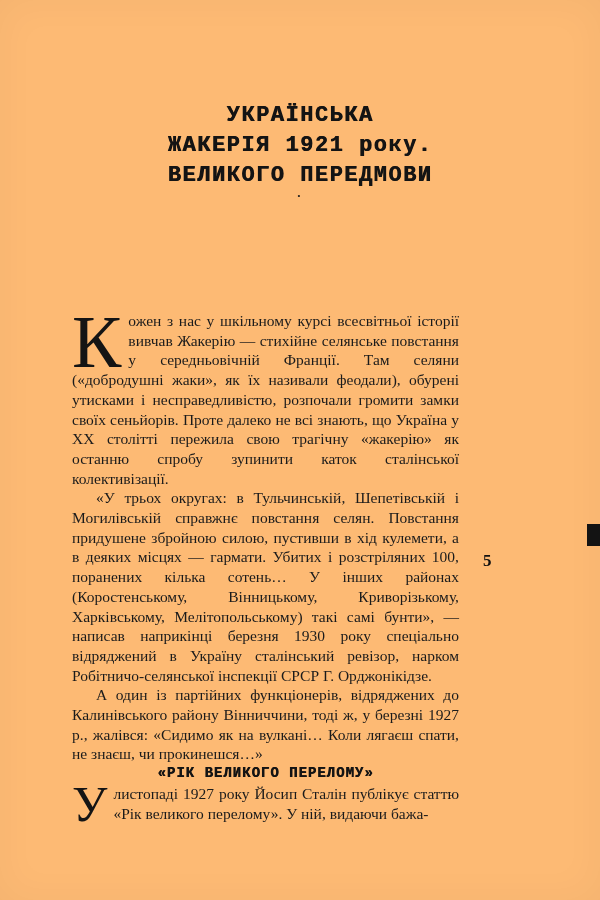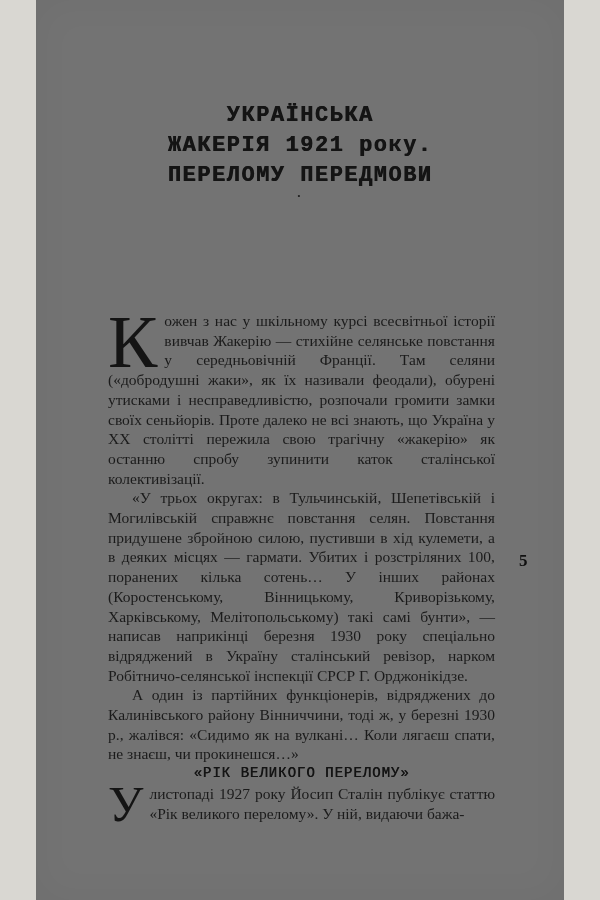--- a/index.html
+++ b/index.html
@@ -3,24 +3,24 @@
 <meta charset="utf-8">
 <style>
   html, body {
     margin: 0;
     padding: 0;
     background: #d9d7d2;
     font-family: "Liberation Serif", serif;
   }
   .page {
     position: relative;
-    width: 528px;
+    width: 600px;
     height: 900px;
     margin: 0 auto;
-    background: #737373;
+    background: #fdba74;
     color: #1c1c1c;
     overflow: hidden;
     box-shadow: inset 0 0 40px rgba(0,0,0,0.04);
   }
 
   
   .title-block {
     position: absolute;
     top: 101px;
     left: 0;
@@ -76,21 +76,21 @@
     font-size: 50px;
     line-height: 37px;
     padding: 2px 6px 0 0;
   }
 
   .subheading {
     margin: 23px 0 15px 0;
     text-align: center;
     text-indent: 0;
     font-family: "Liberation Mono", monospace;
-    font-weight: 400;
+    font-weight: 700;
     font-size: 14px;
     letter-spacing: 1px;
     color: #141414;
     text-shadow: 0.5px 0 0 currentColor;
   }
 
   
   .page-number {
     position: absolute;
     left: 483px;
@@ -112,37 +112,37 @@
   }
 </style>
 </head>
 <body>
 
 <div class="page">
 
   <div class="title-block">
     <span class="title-line">УКРАЇНСЬКА</span>
     <span class="title-line">ЖАКЕРІЯ 1921 року.</span>
-    <span class="title-line">ПЕРЕЛОМУ ПЕРЕДМОВИ</span>
+    <span class="title-line">ВЕЛИКОГО ПЕРЕДМОВИ</span>
   </div>
 
   <div class="ornament">·</div>
 
   <div class="text-block">
 
     <p>
       <span class="dropcap">К</span><span>ожен з нас у шкільному курсі всесвітньої історії вивчав Жакерію — стихійне селянське повстання у середньовічній Франції. Там селяни («добродушні жаки», як їх називали феодали), обурені утисками і несправедливістю, розпочали громити замки своїх сеньйорів. Проте далеко не всі знають, що Україна у ХХ столітті пережила свою трагічну «жакерію» як останню спробу зупинити каток сталінської колективізації.</span>
     </p>
 
     <p class="indent">
       <span>«У трьох округах: в Тульчинській, Шепетівській і Могилівській справжнє повстання селян. Повстання придушене збройною силою, пустивши в хід кулемети, а в деяких місцях — гармати. Убитих і розстріляних 100, поранених кілька сотень… У інших районах (Коростенському, Вінницькому, Криворізькому, Харківському, Мелітопольському) такі самі бунти», — написав наприкінці березня 1930 року спеціально відряджений в Україну сталінський ревізор, нарком Робітничо-селянської інспекції СРСР Г. Орджонікідзе.</span>
     </p>
 
     <p class="indent">
-      <span>А один із партійних функціонерів, відряджених до Калинівського району Вінниччини, тоді ж, у березні 1930 р., жалівся: «Сидимо як на вулкані… Коли лягаєш спати, не знаєш, чи прокинешся…»</span>
+      <span>А один із партійних функціонерів, відряджених до Калинівського району Вінниччини, тоді ж, у березні 1927 р., жалівся: «Сидимо як на вулкані… Коли лягаєш спати, не знаєш, чи прокинешся…»</span>
     </p>
 
     <p class="subheading">«РІК ВЕЛИКОГО ПЕРЕЛОМУ»</p>
 
     <p>
       <span class="dropcap small">У</span><span>листопаді 1927 року Йосип Сталін публікує статтю «Рік великого перелому». У ній, видаючи бажа-</span>
     </p>
 
   </div>
 

